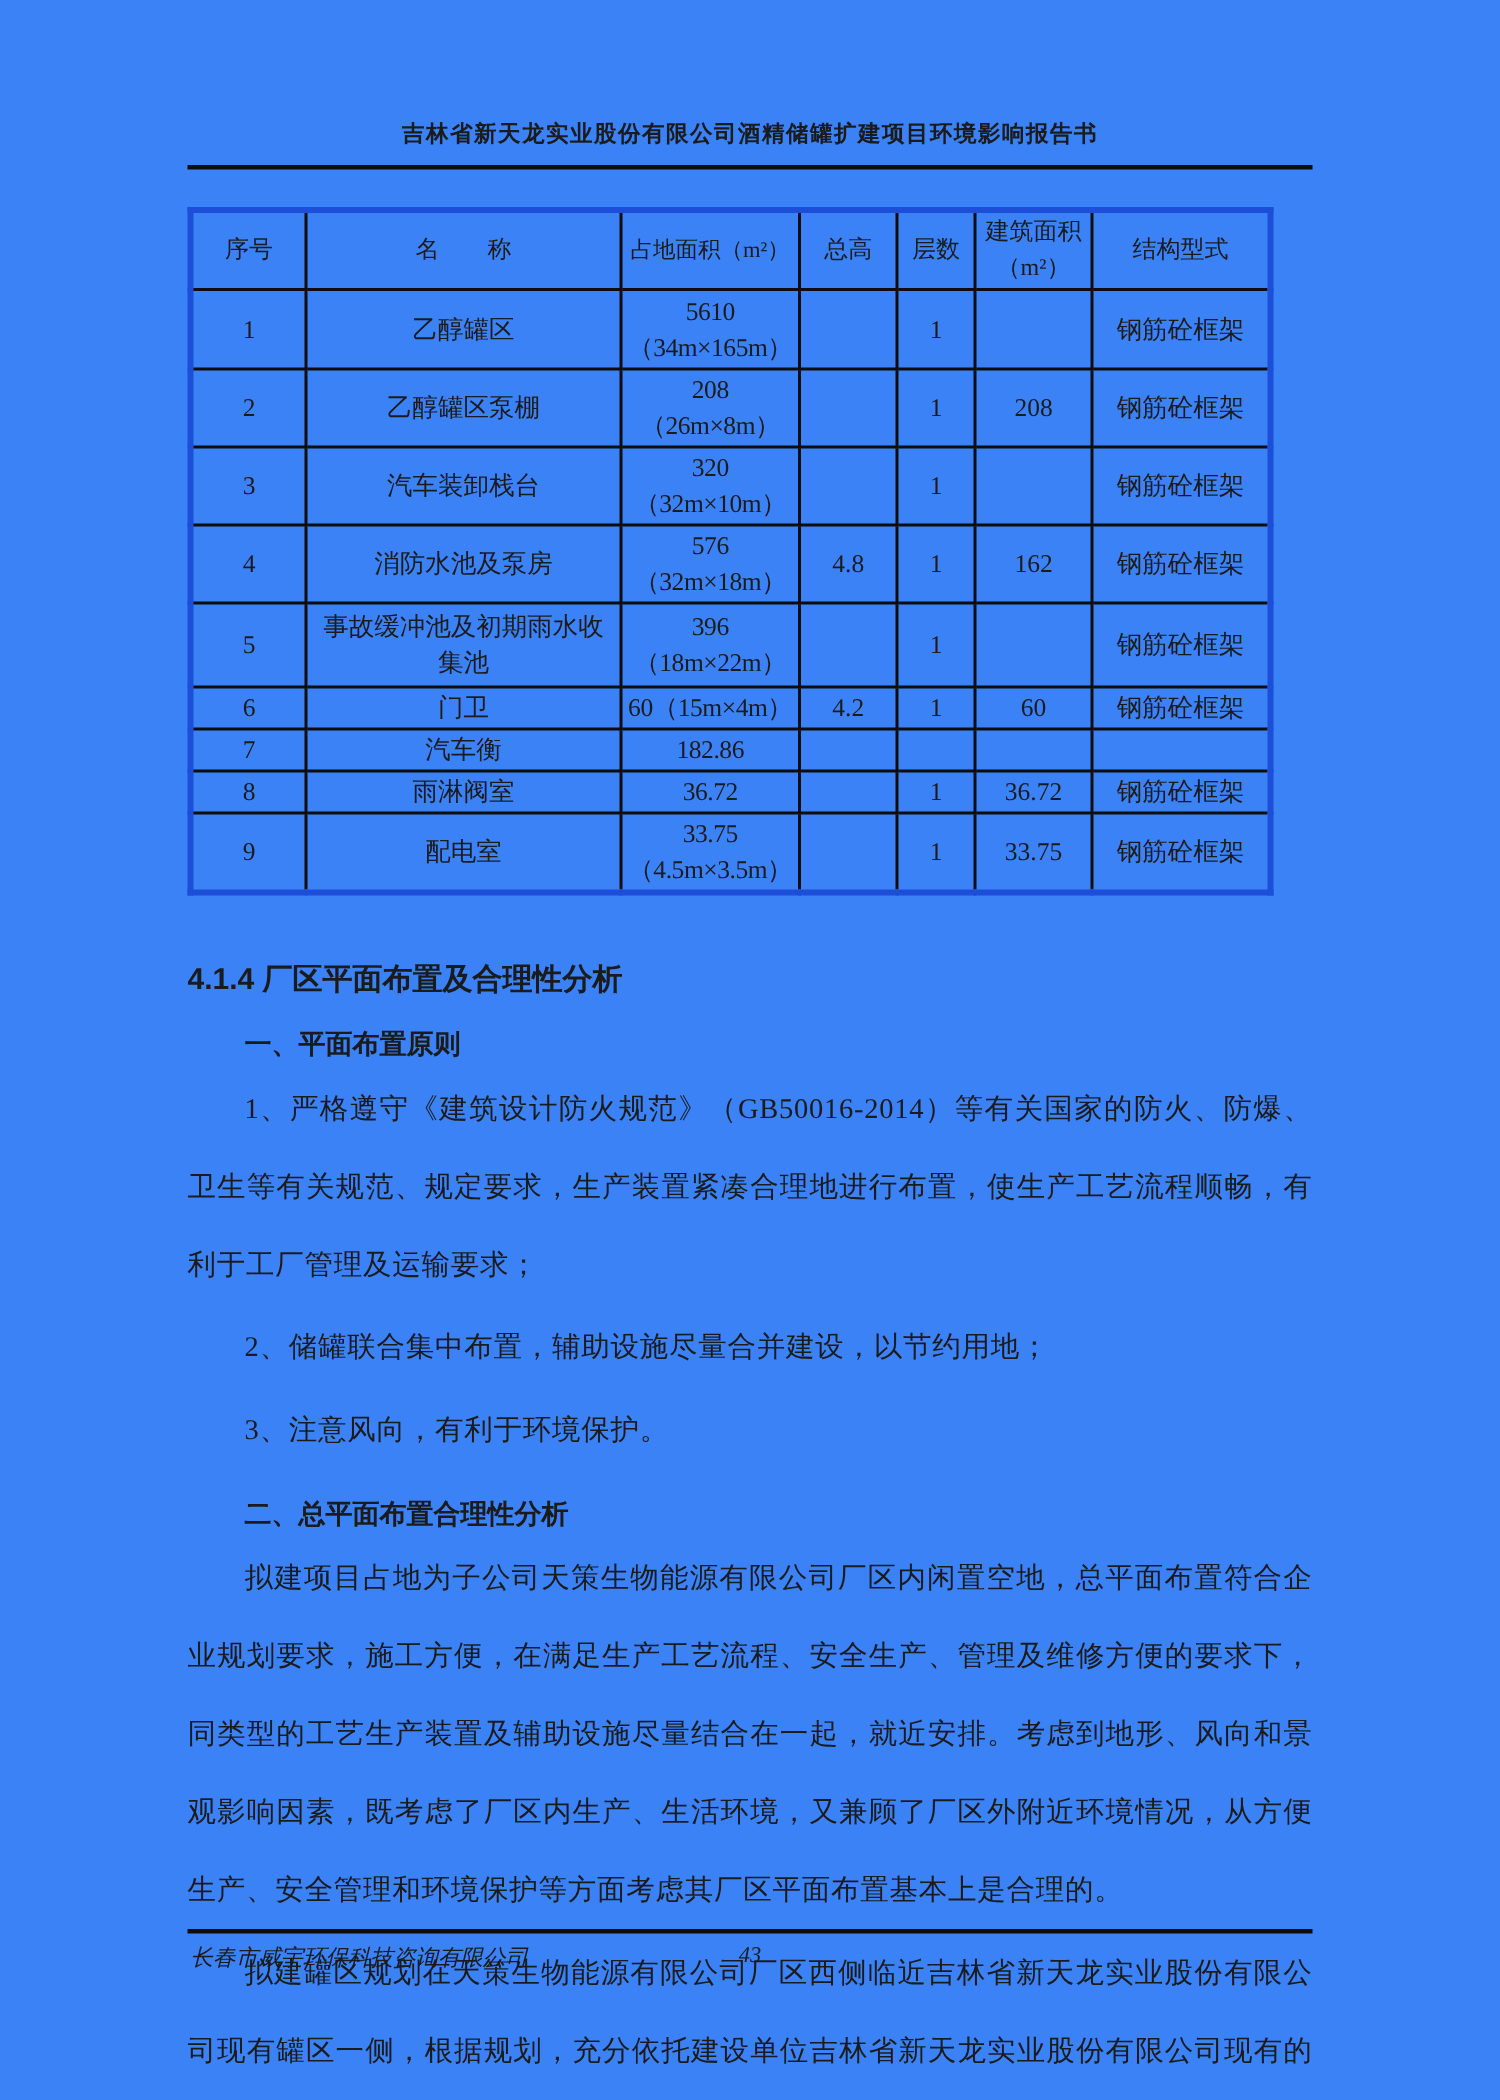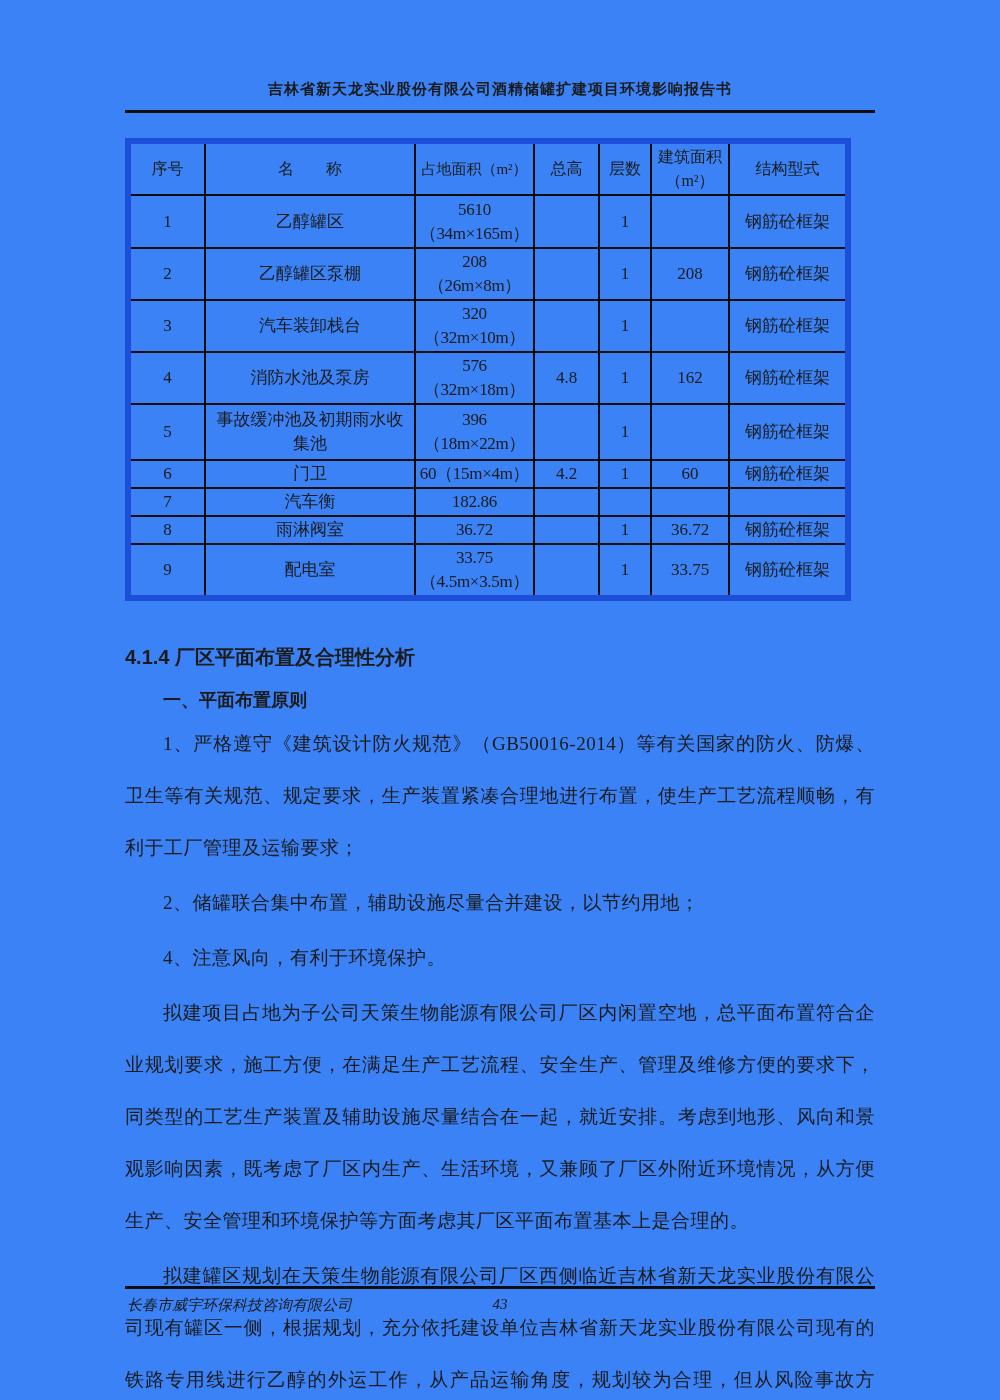--- a/index.html
+++ b/index.html
@@ -27,21 +27,21 @@
     margin-top:11px;
     border:0;
     border-top:3px solid #0d0d0d;
   }
   
   table.bld{
     margin-top:25px;
     border-collapse:collapse;
     table-layout:fixed;
     width:720px;
-    border:6px solid #1d4ed8;
+    border:4px solid #1d4ed8;
   }
   table.bld th, table.bld td{
     border:2px solid #0d0d0d;
     text-align:center;
     vertical-align:middle;
     padding:1px 1px;
     font-size:17px;
     line-height:24px;
     white-space:pre-line;
     font-weight:400;
@@ -203,21 +203,22 @@
       <td>33.75</td>
       <td>钢筋砼框架</td>
     </tr>
   </tbody>
     </table>
 
   <div class="sec-heading">4.1.4 厂区平面布置及合理性分析</div>
   <div class="sub-heading">一、平面布置原则</div>
   <p class="para">1、严格遵守《建筑设计防火规范》（GB50016-2014）等有关国家的防火、防爆、卫生等有关规范、规定要求，生产装置紧凑合理地进行布置，使生产工艺流程顺畅，有利于工厂管理及运输要求；</p>
   <p class="para">2、储罐联合集中布置，辅助设施尽量合并建设，以节约用地；</p>
-  <p class="para">4、注意风向，有利于环境保护。</p>
+  <p class="para">3、注意风向，有利于环境保护。</p>
+  <div class="sub-heading">二、总平面布置合理性分析</div>
   <p class="para">拟建项目占地为子公司天策生物能源有限公司厂区内闲置空地，总平面布置符合企业规划要求，施工方便，在满足生产工艺流程、安全生产、管理及维修方便的要求下，同类型的工艺生产装置及辅助设施尽量结合在一起，就近安排。考虑到地形、风向和景观影响因素，既考虑了厂区内生产、生活环境，又兼顾了厂区外附近环境情况，从方便生产、安全管理和环境保护等方面考虑其厂区平面布置基本上是合理的。</p>
   <p class="para">拟建罐区规划在天策生物能源有限公司厂区西侧临近吉林省新天龙实业股份有限公司现有罐区一侧，根据规划，充分依托建设单位吉林省新天龙实业股份有限公司现有的铁路专用线进行乙醇的外运工作，从产品运输角度，规划较为合理，但从风险事故方面，将新建罐区规划在临近企业已建罐区附近，如不能全面落实风险防范措施，将使风险事故的后果更为严重。</p>
   <p class="para">拟建项目平面布置情况见图 3-3。</p>
 
   <div class="footer">
     <span class="footer-company">长春市威宇环保科技咨询有限公司</span>
     <span class="page-number">43</span>
   </div>
 
 </div>

